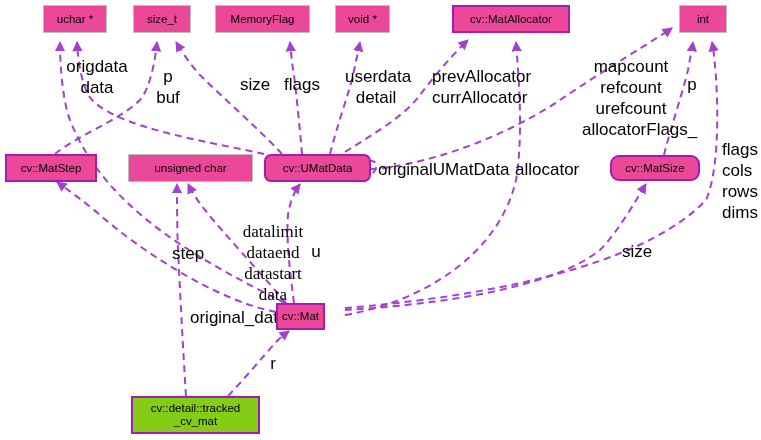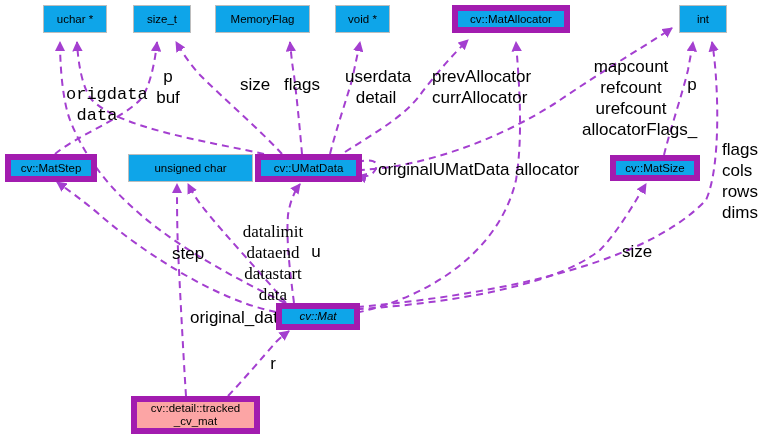--- a/index.html
+++ b/index.html
@@ -22,30 +22,30 @@
     width: 761px;
     height: 440px;
   }
   .node-box {
     position: absolute;
     box-sizing: border-box;
     display: flex;
     align-items: center;
     justify-content: center;
     text-align: center;
-    background: #0ea5e9;
+    background: #ec4899;
     color: #000000;
     font-size: 11.5px;
     line-height: 13px;
     white-space: pre-line;
     z-index: 3;
   }
   .node-box.thin-border { border: 1px solid #bdbdbd; }
-  .node-box.thick-border { border: 6px solid #a21caf; }
-  .node-box.filled { background: #fca5a5; }
+  .node-box.thick-border { border: 2px solid #a21caf; }
+  .node-box.filled { background: #84cc16; }
   .edge-label {
     position: absolute;
     color: #000000;
     font-size: 17px;
     line-height: 21px;
     text-align: center;
     white-space: pre-line;
     background: transparent;
     z-index: 2;
     pointer-events: none;
@@ -113,30 +113,30 @@
   <div class="node-box thin-border" style="left:335px; top:5px;   width:55px;  height:28px;">void *</div>
 
   <div class="node-box thick-border" style="left:452px; top:5px;   width:118px; height:28px;">cv::MatAllocator</div>
 
   <div class="node-box thin-border" style="left:679px; top:5px;   width:48px;  height:28px;text-align:center;">int</div>
 
   <div class="node-box thick-border" style="left:5px;   top:154px; width:92px;  height:28px;">cv::MatStep</div>
 
   <div class="node-box thin-border" style="left:128px; top:154px; width:125px; height:28px;">unsigned char</div>
 
-  <div class="node-box thick-border" style="left:255px; top:154px; width:107px; height:28px;">cv::UMatData</div>
+  <div class="node-box thick-border" style="left:264px; top:154px; width:107px; height:28px;border-radius:7px;">cv::UMatData</div>
 
-  <div class="node-box thick-border" style="left:610px; top:155px; width:90px;  height:26px;">cv::MatSize</div>
+  <div class="node-box thick-border" style="left:610px; top:155px; width:90px;  height:26px;border-radius:9px;">cv::MatSize</div>
 
-  <div class="node-box thick-border" style="left:276px; top:303px; width:84px;  height:27px;font-style:italic;">cv::Mat</div>
+  <div class="node-box thick-border" style="left:276px; top:303px; width:49px;  height:27px;">cv::Mat</div>
 
   <div class="node-box thick-border filled" style="left:131px; top:396px; width:129px; height:38px;">cv::detail::tracked
 _cv_mat</div>
 
-  <div class="edge-label" style="left:66px;  top:84px;  width:62px;font-family:Liberation Mono, monospace;">origdata
+  <div class="edge-label" style="left:66px;  top:56px;  width:62px;">origdata
 data</div>
 
   <div class="edge-label" style="left:152px; top:66px;  width:32px;">p
 buf</div>
 
   <div class="edge-label" style="left:238px; top:74px;  width:34px;">size</div>
 
   <div class="edge-label" style="left:284px; top:74px;  width:34px;">flags</div>
 
   <div class="edge-label" style="left:345px; top:66px;  width:62px;">userdata

